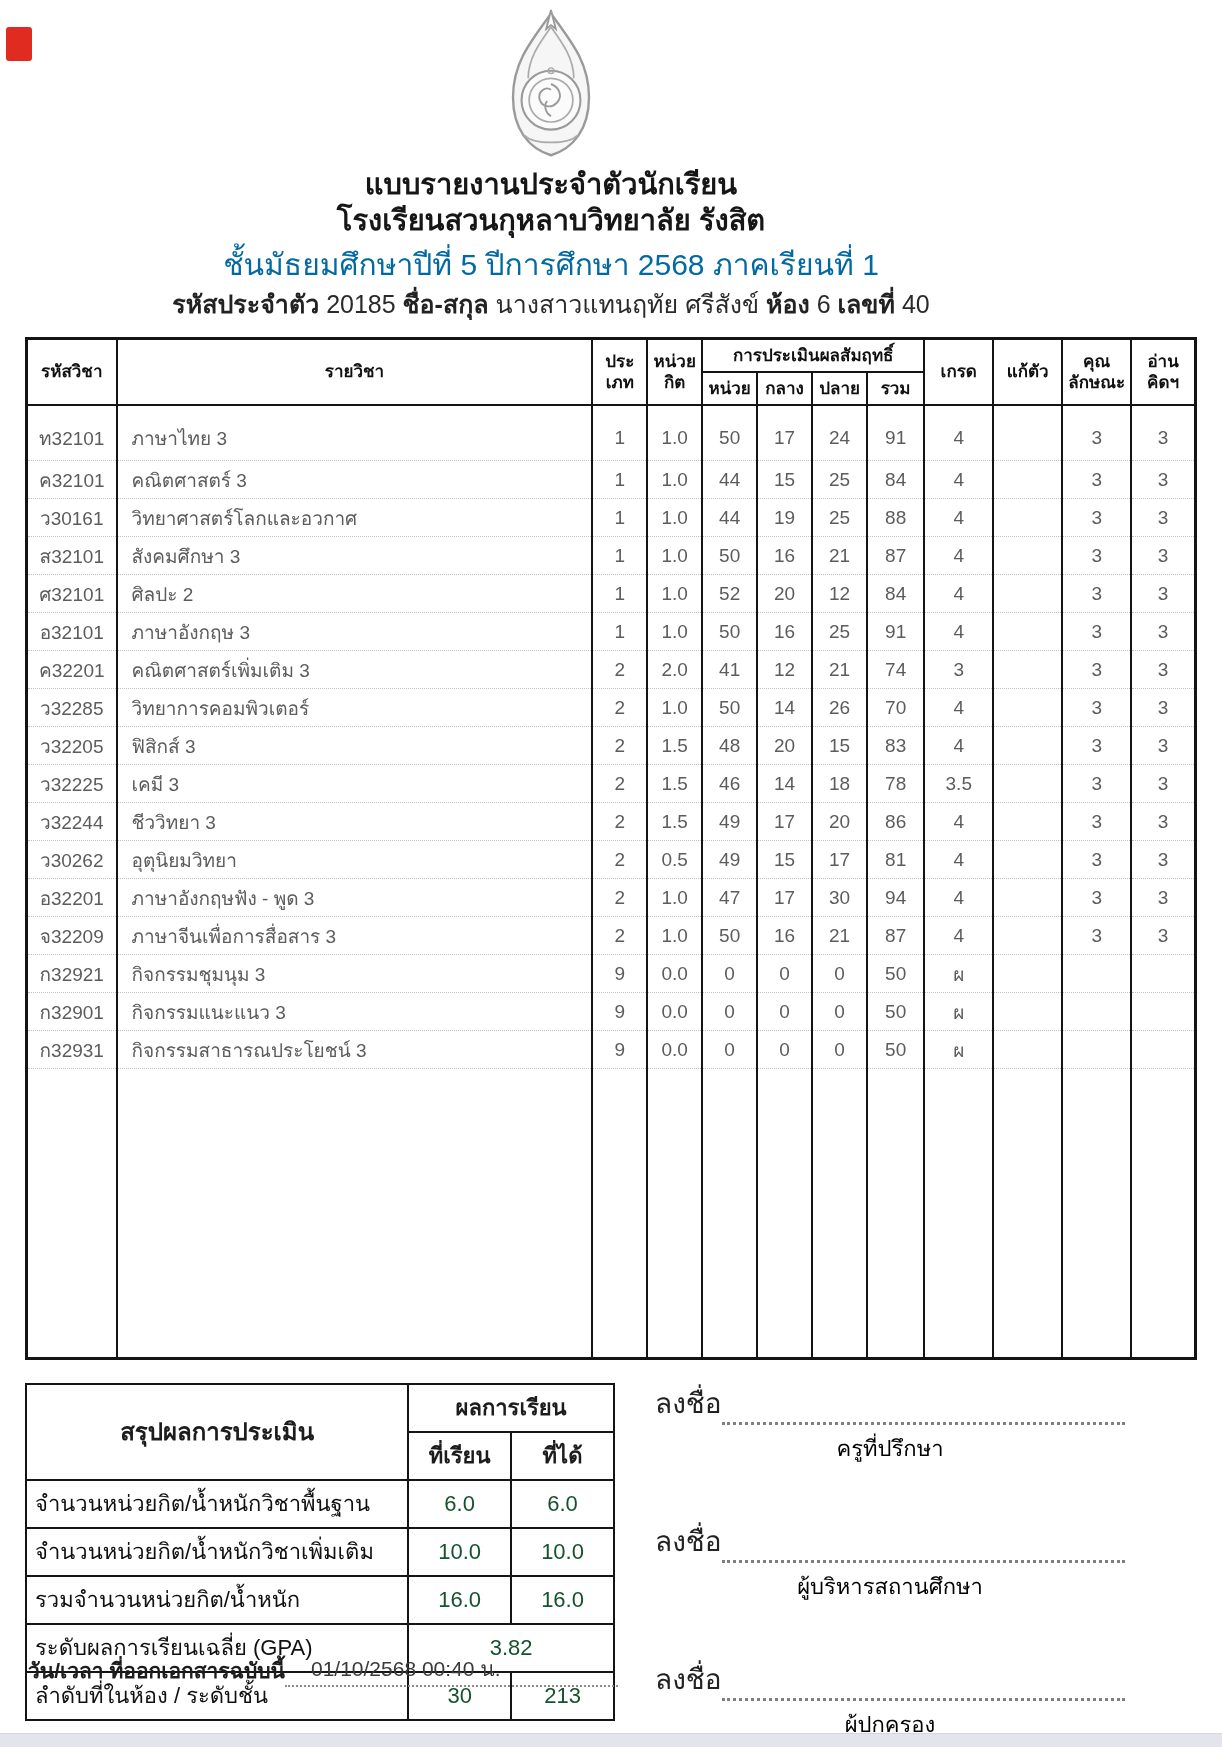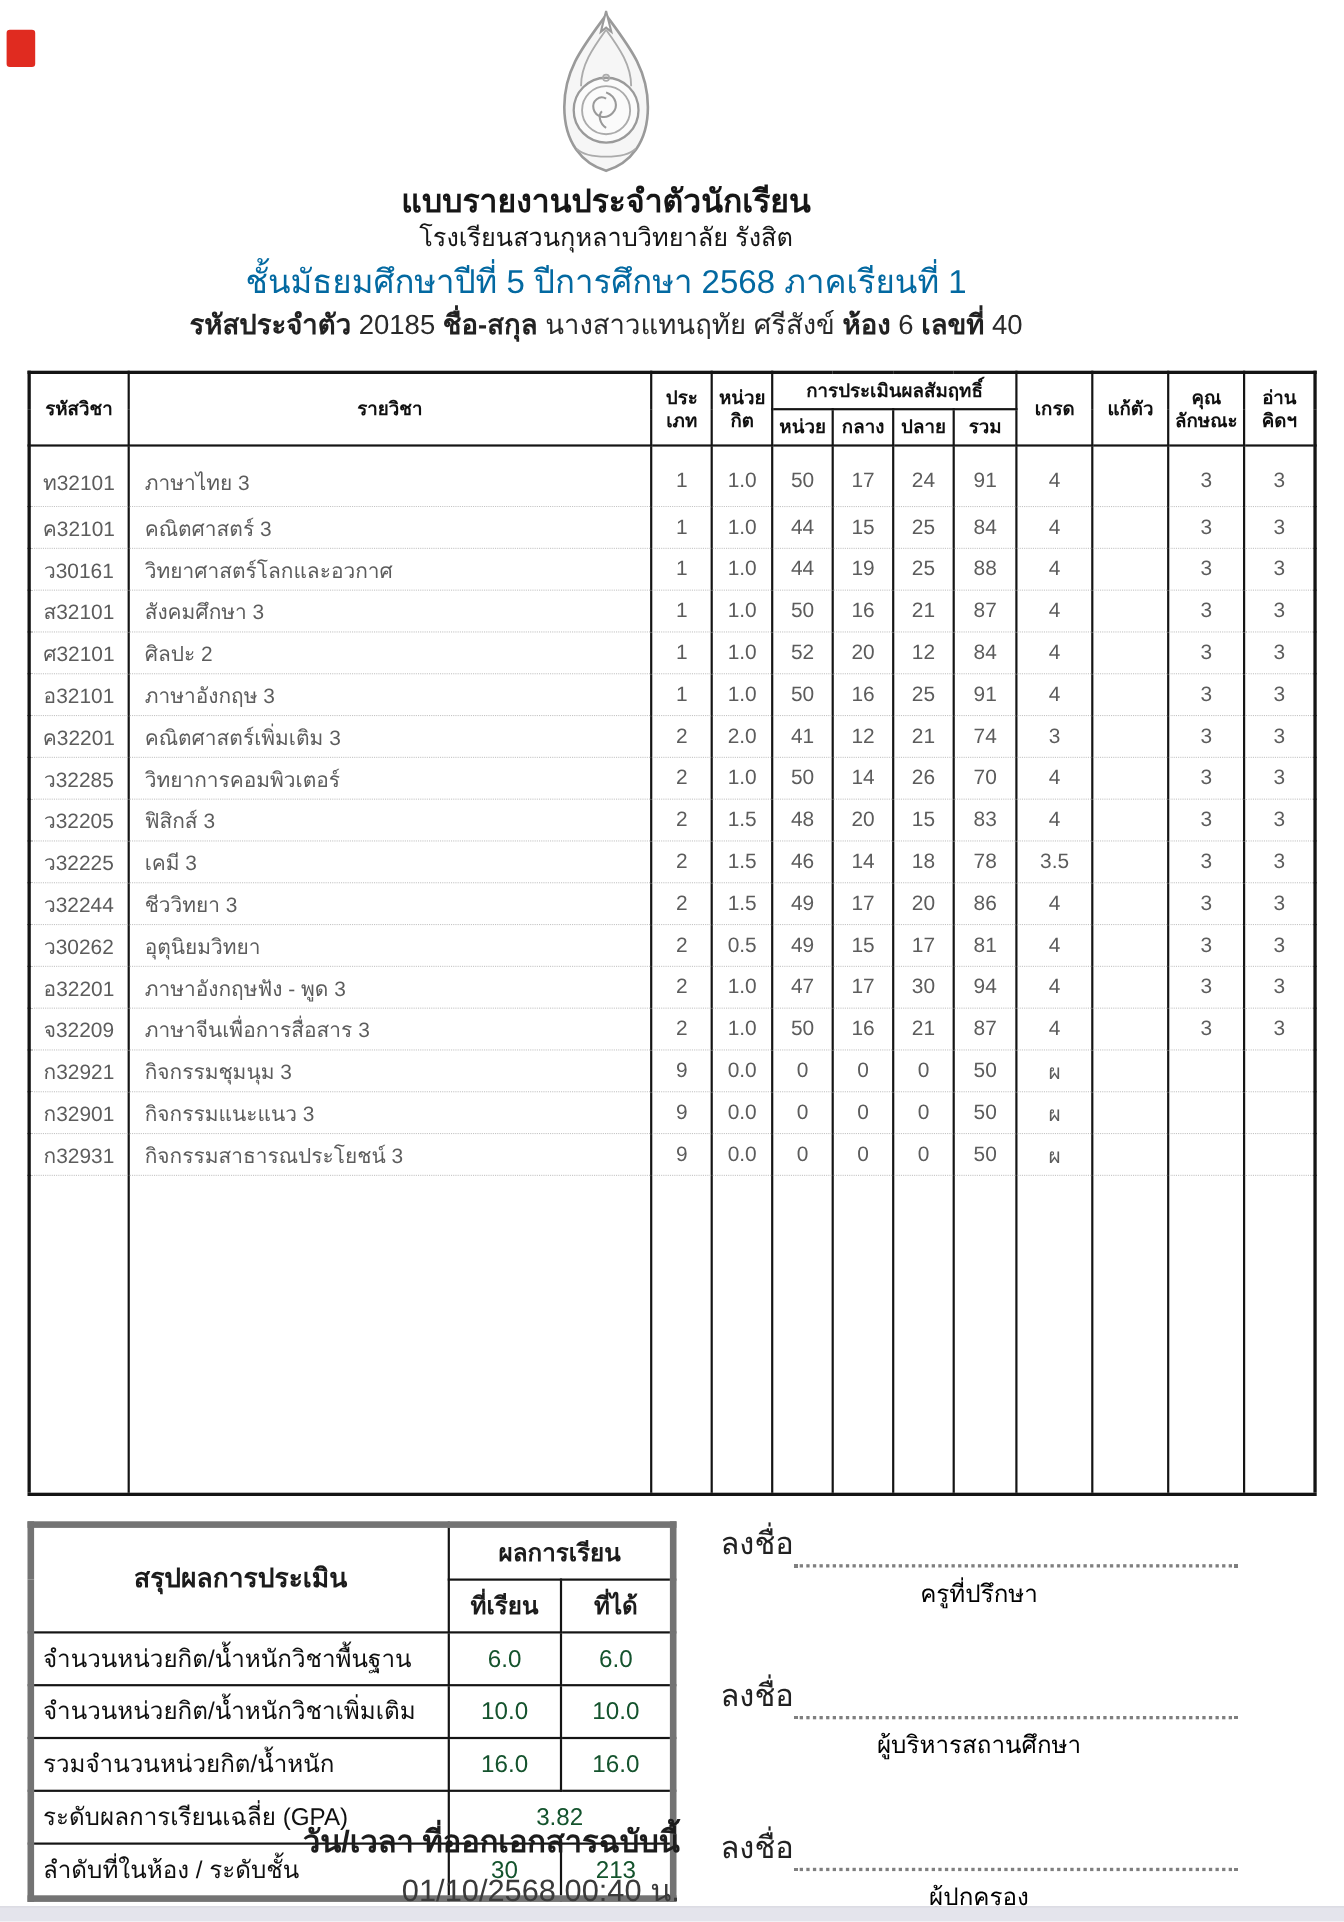--- a/index.html
+++ b/index.html
@@ -19,21 +19,21 @@
     background:#e02b20;border-radius:3px;
   }
 
   
   .header{
     position:absolute;top:8px;left:0;width:1102px;
     text-align:center;
   }
   .crest{display:block;margin:0 auto;}
   .title1{font-size:29px;font-weight:bold;color:#161616;margin-top:6px;line-height:1.25;}
-  .title2{font-size:23px;font-weight:normal;color:#161616;line-height:1.25;}
+  .title2{font-size:29px;font-weight:bold;color:#161616;line-height:1.25;}
   .class-line{font-size:30px;color:#0369a1;margin-top:6px;line-height:1.3;}
   .student-line{font-size:25px;color:#222;margin-top:4px;line-height:1.3;}
   .student-line .lbl{font-weight:bold;}
   .student-line .val{font-weight:normal;color:#2a2a2a;}
 
   
   table{border-collapse:collapse;}
   .grades{
     position:absolute;left:25px;top:337px;
     width:1172px;table-layout:fixed;
@@ -56,36 +56,36 @@
   }
   .grades tbody tr:first-child td{padding-top:10px;height:44px;}
   .grades td.subject{text-align:left;padding-left:14px;}
   .grades tbody tr.filler td{border-bottom:none;height:288px;}
   .grades tbody{border-bottom:3px solid #141414;}
   .grades{border:3px solid #141414;}
 
   
   .summary{
     position:absolute;left:25px;top:1383px;width:590px;table-layout:fixed;
-    border:6px solid #737373;
+    border:1px solid #737373;
   }
   .summary th,.summary td{
     border:2.5px solid #141414;
     font-size:22px;line-height:1.25;
     padding:6px 8px;height:34px;
   }
   .summary .ttl{font-weight:bold;text-align:center;font-size:24px;}
   .summary th{font-weight:bold;text-align:center;}
   .summary td.lbl{font-weight:normal;text-align:left;color:#101010;}
   .summary td.val{text-align:center;color:#14532d;font-weight:normal;}
 
   
   .issue-line{
     position:absolute;left:28px;top:1652px;width:590px;
-    font-size:28px;display:flex;align-items:flex-end;flex-direction:column;
+    font-size:21px;display:flex;align-items:flex-end;
   }
   .issue-line .lbl{font-weight:bold;white-space:nowrap;}
   .issue-line .leader{
     flex:1;border-bottom:2px dotted #8d8d8d;
     text-align:left;padding:0 0 0 26px;color:#3a3a3a;white-space:nowrap;
   }
 
   
   .signatures{position:absolute;left:655px;top:1381px;width:470px;}
   .sig-block{margin-bottom:53px;}

